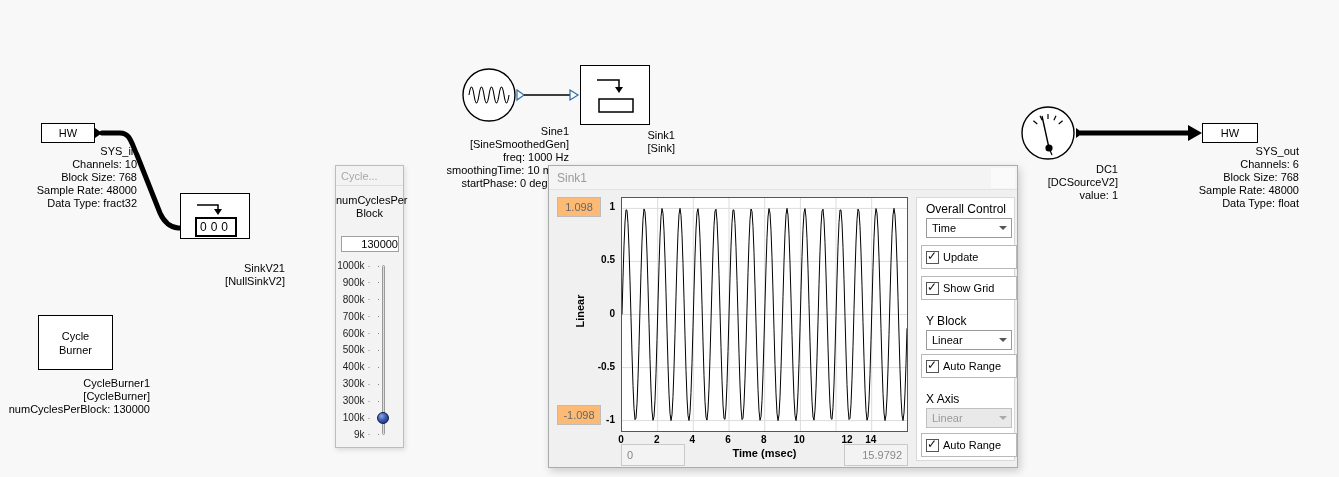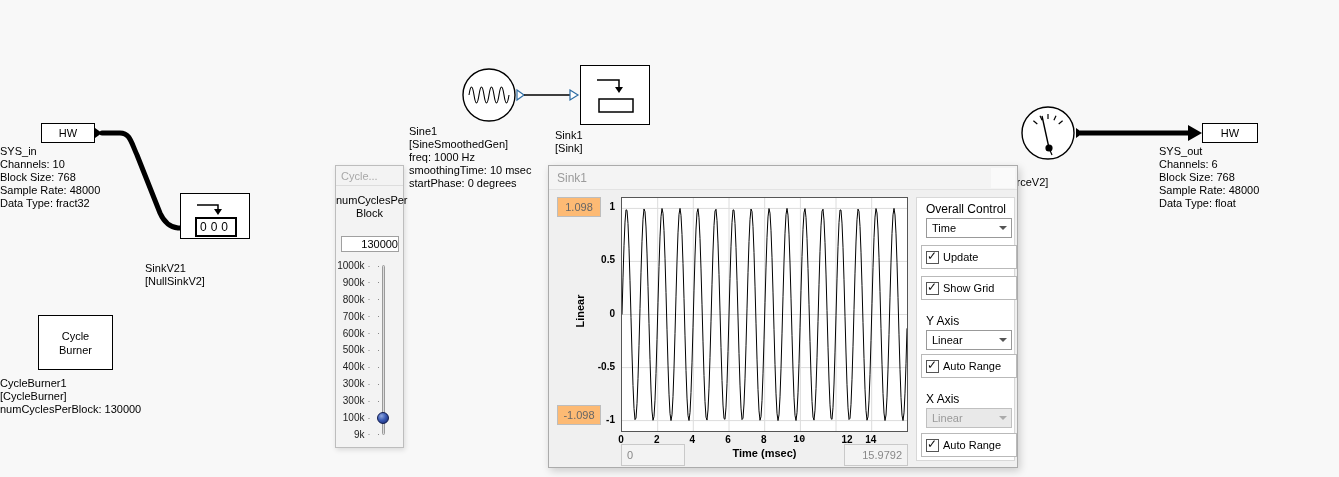--- a/index.html
+++ b/index.html
@@ -1,21 +1,21 @@
 <!DOCTYPE html>
 <html><head>
 <meta charset="utf-8">
 <style>
   *{margin:0;padding:0;box-sizing:border-box}
   html,body{width:1339px;height:477px}
   body{font-family:"Liberation Sans",sans-serif;background:#f8f8f8;position:relative;overflow:hidden;color:#000}
   .abs{position:absolute}
   .blockbox{position:absolute;background:#fff;border:1px solid #000}
   .hwtext{display:flex;align-items:center;justify-content:center;height:100%;font-size:11px}
-  .caption{position:absolute;font-size:11px;line-height:13px;text-align:left;white-space:nowrap}
+  .caption{position:absolute;font-size:11px;line-height:13px;text-align:right;white-space:nowrap}
   .counter{position:absolute;border:2px solid #000;font-size:12px;text-align:center;letter-spacing:4px;line-height:16px}
   
   .cycle-panel{position:absolute;left:335px;top:165px;width:69px;height:283px;background:#f3f3f3;border:1px solid #bdbdbd;box-shadow:1px 2px 5px rgba(0,0,0,.12)}
   .cycle-title{height:20px;border-bottom:1px solid #ddd;color:#a8a8a8;font-size:11px;line-height:20px;padding-left:5px}
   .cycle-param{font-size:11px;text-align:center;margin-top:8px;line-height:13px}
   .cycle-value{position:absolute;left:5px;top:70px;width:58px;height:16px;background:#fff;border:1px solid #a0a0a0;font-size:11px;text-align:right;line-height:14px}
   #slider-ticks{position:absolute;left:0;top:93px;width:46px;height:182px;display:flex;flex-direction:column;justify-content:space-between}
   .tickrow{display:flex;align-items:center;justify-content:flex-end;height:13px}
   .ticklbl{font-size:10px;color:#222}
   .tickmk{font-size:9px;color:#777;margin-left:3px;letter-spacing:2px}
@@ -239,21 +239,21 @@
         <path d="M0,116.50L1,79.89L2,47.78L3,24.11L4,11.78L5,12.32L6,25.65L7,50.15L8,82.79L9,119.57L10,155.98L11,187.53L12,210.37L13,221.67L14,220.05L15,205.72L16,180.43L17,147.29L18,110.36L19,74.19L20,43.22L21,21.24L22,10.97L23,13.66L24,28.98L25,55.05L26,88.66L27,125.70L28,161.61L29,191.97L30,213.07L31,222.30L32,218.54L33,202.25L34,175.42L35,141.36L36,104.24L37,68.63L38,38.90L39,18.70L40,10.51L41,15.34L42,32.59L43,60.15L44,94.63L45,131.80L46,167.09L47,196.16L48,215.45L49,222.59L50,216.69L51,198.49L52,170.22L53,135.35L54,98.17L55,63.23L56,34.84L57,16.48L58,10.41L59,17.36L60,36.49L61,65.45L62,100.68L63,137.85L64,172.40L65,200.08L66,217.50L67,222.51L68,214.50L69,194.46L70,164.84L71,129.28L72,92.15L73,58.01L74,31.06L75,14.60L76,10.66L77,19.71L78,40.66L79,70.92L80,106.77L81,143.83L82,177.52L83,203.72L84,219.21L85,222.08L86,211.99L87,190.16L88,159.29L89,123.17L90,86.22L91,52.99L92,27.56L93,13.06L94,11.26L95,22.39L96,45.08L97,76.53L98,112.90L99,149.71L100,182.44L101,207.07L102,220.58L103,221.30L104,209.15L105,185.62L106,153.60L107,117.03L108,80.39L109,48.18L110,24.37L111,11.87L112,12.22L113,25.38L114,49.73L115,82.29L116,119.04L117,155.49L118,187.14L119,210.12L120,221.60L121,220.17L122,206.01L123,180.85L124,147.79L125,110.89L126,74.68L127,43.60L128,21.48L129,11.02L130,13.53L131,28.68L132,54.62L133,88.16L134,125.18L135,161.13L136,191.60L137,212.85L138,222.26L139,218.69L140,202.56L141,175.86L142,141.87L143,104.77L144,69.10L145,39.26L146,18.90L147,10.54L148,15.18L149,32.27L150,59.71L151,94.12L152,131.28L153,166.62L154,195.81L155,215.26L156,222.58L157,216.86L158,198.83L159,170.68L160,135.87L161,98.69L162,63.69L163,35.18L164,16.66L165,10.40L166,17.17L167,36.15L168,64.99L169,100.16L170,137.33L171,171.95L172,199.76L173,217.34L174,222.53L175,214.71L176,194.82L177,165.31L178,129.80L179,92.67L180,58.46L181,31.37L182,14.75L183,10.62L184,19.50L185,40.29L186,70.44L187,106.25L188,143.32L189,177.09L190,203.42L191,219.08L192,222.14L193,212.22L194,190.54L195,159.78L196,123.69L197,86.72L198,53.41L199,27.85L200,13.18L201,11.20L202,22.15L203,44.69L204,76.05L205,112.37L206,149.21L207,182.03L208,206.80L209,220.48L210,221.38L211,209.41L212,186.02L213,154.10L214,117.56L215,80.88L216,48.59L217,24.63L218,11.96L219,12.12L220,25.11L221,49.33L222,81.79L223,118.52L224,154.99L225,186.75L226,209.87L227,221.52L228,220.28L229,206.29L230,181.27L231,148.30L232,111.42L233,75.16L234,43.98L235,21.71L236,11.08L237,13.40L238,28.38L239,54.19L240,87.65L241,124.65L242,160.65L243,191.23L244,212.63L245,222.22L246,218.83L247,202.87L248,176.30L249,142.39L250,105.29L251,69.58L252,39.62L253,19.11L254,10.56L255,15.03L256,31.95L257,59.26L258,93.60L259,130.76L260,166.16L261,195.46L262,215.07L263,222.56L264,217.03L265,199.16L266,171.13L267,136.39L268,99.21L269,64.15L270,35.52L271,16.84L272,10.40L273,16.99L274,35.80L275,64.53L276,99.63L277,136.81L278,171.50L279,199.43L280,217.17L281,222.55L282,214.90L283,195.17L284,165.78L285,130.33" fill="none" stroke="#000" stroke-width="1"></path>
       </svg>
   </div>
 
   <div id="x-tick-labels" style="position:absolute;left:72px;top:268px;width:287px;height:13px">
       <span class="xtick" style="left: -10px;">0</span>
       <span class="xtick" style="left: 25.6714px;">2</span>
       <span class="xtick" style="left: 61.3427px;">4</span>
       <span class="xtick" style="left: 97.0141px;">6</span>
       <span class="xtick" style="left: 132.685px;">8</span>
-      <span class="xtick" style="left: 168.357px; font-family: Liberation Mono, monospace;">10</span>
+      <span class="xtick" style="left: 168.357px;">10</span>
       <span class="xtick" style="left: 208px; margin-left: 8px;">12</span>
       <span class="xtick" style="left: 239.7px;">14</span>
     </div>
   <div class="xaxis-name">Time (msec)</div>
   <div class="rangebox" style="left:72px;top:278px;text-align:left">0</div>
   <div class="rangebox" style="left:295px;top:278px;text-align:right">15.9792</div>
 
   <div class="ctrl-bg"></div>
 
   <div class="ctrl-label" style="left:377px;top:36px">Overall Control</div>
@@ -269,21 +269,21 @@
       </span>
     <span class="chklbl">Update</span>
   </div>
   <div class="chkrow" style="left:372px;top:110px">
     <span class="chk">
         <span class="chkmark">✓</span>
       </span>
     <span class="chklbl">Show Grid</span>
   </div>
 
-  <div class="ctrl-label" style="left:377px;top:148px">Y Axis</div>
+  <div class="ctrl-label" style="left:377px;top:148px">Y Block</div>
   <div class="dropdown" style="left:377px;top:164px">
     <span class="dd-val">Linear</span>
     <span class="dd-btn">
         <span class="dd-arrow"></span>
       </span>
   </div>
   <div class="chkrow" style="left:372px;top:188px">
     <span class="chk">
         <span class="chkmark">✓</span>
       </span>

